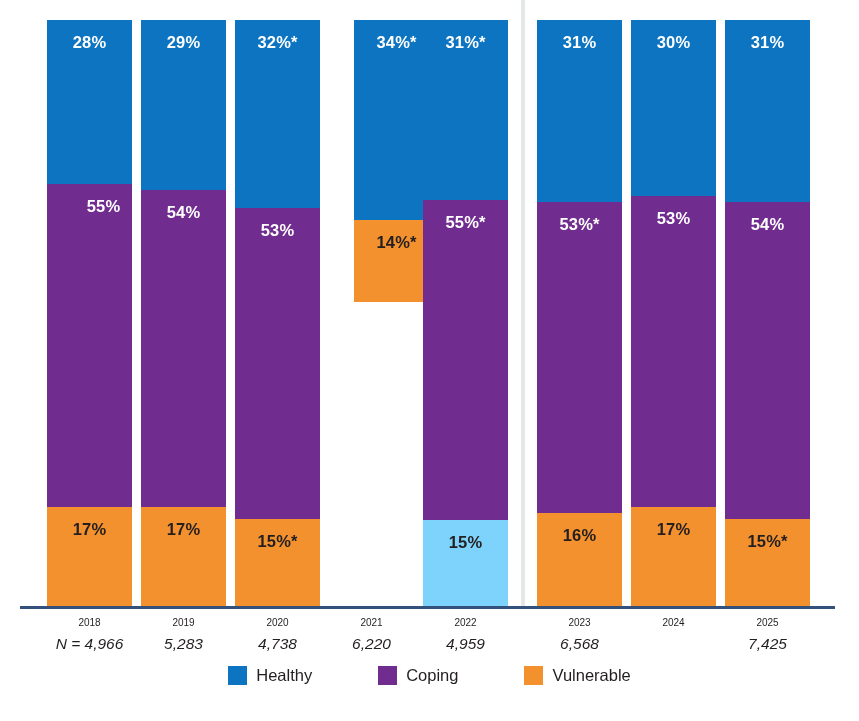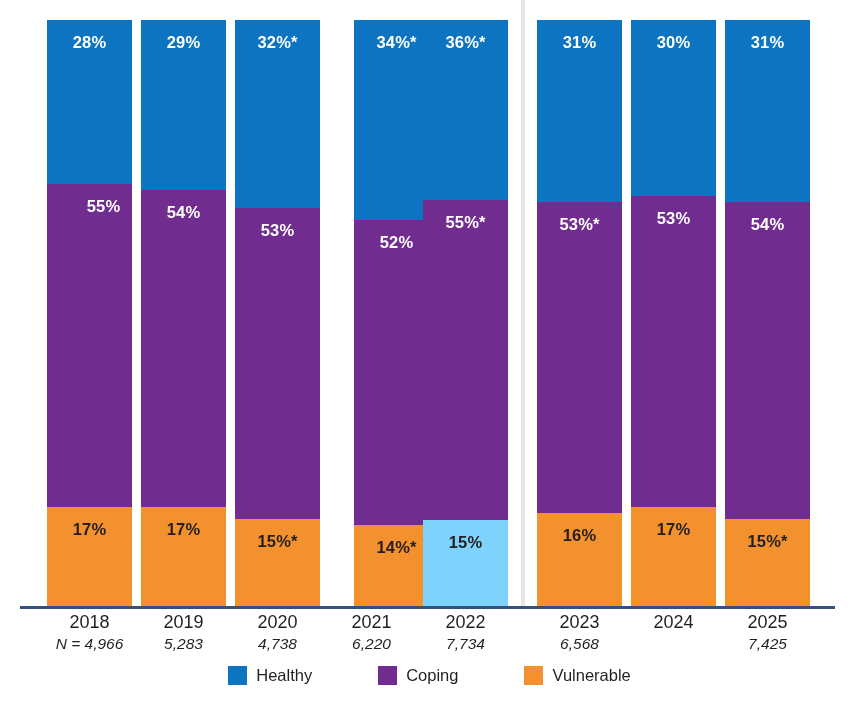--- a/index.html
+++ b/index.html
@@ -93,21 +93,21 @@
     height: 50px;
   }
   .xtick {
     position: absolute;
     width: 140px;
     text-align: center;
     top: 0;
   }
   .xtick .year {
     display: block;
-    font-size: 18px;
+    font-size: 10px;
     color: #231f20;
     line-height: 21px;
   }
   .xtick .n-value {
     display: block;
     font-size: 15.5px;
     font-style: italic;
     color: #231f20;
     line-height: 21px;
     white-space: nowrap;
@@ -177,30 +177,27 @@
           <span class="seg-label">53%</span>
         </div>
         <div class="bar-segment seg-vulnerable" style="height: 88.05px; background: rgb(243, 145, 46);">
           <span class="seg-label">15%*</span>
         </div>
       </div>
       <div class="bar-column" style="left: 331px; padding-left: 23px;">
         <div class="bar-segment seg-healthy" style="height: 199.58px; background: rgb(12, 116, 192);">
           <span class="seg-label">34%*</span>
         </div>
-        <div class="bar-segment seg-coping" style="height: 305.24px; background: rgb(112, 45, 143);">
-          <span class="seg-label">52%</span>
-        </div>
         <div class="bar-segment seg-vulnerable" style="height: 82.18px; background: rgb(243, 145, 46);">
           <span class="seg-label">14%*</span>
         </div>
       </div>
       <div class="bar-column" style="left: 423px;">
         <div class="bar-segment seg-healthy" style="height: 181.97px; background: rgb(12, 116, 192);">
-          <span class="seg-label">36%*</span>
+          <span class="seg-label">31%*</span>
         </div>
         <div class="bar-segment seg-coping" style="height: 322.85px; background: rgb(112, 45, 143);">
           <span class="seg-label">55%*</span>
         </div>
         <div class="bar-segment seg-vulnerable" style="height: 88.05px; background: #7dd3fc;">
           <span class="seg-label">15%</span>
         </div>
       </div>
       <div class="bar-column" style="left: 537px;">
         <div class="bar-segment seg-healthy" style="height: 181.97px; background: rgb(12, 116, 192);">
@@ -252,21 +249,21 @@
       <div class="xtick" style="left: 207.5px;">
         <span class="year">2020</span>
         <span class="n-value">4,738</span>
       </div>
       <div class="xtick" style="left: 301.5px;">
         <span class="year">2021</span>
         <span class="n-value">6,220</span>
       </div>
       <div class="xtick" style="left: 395.5px;">
         <span class="year">2022</span>
-        <span class="n-value">7,734</span>
+        <span class="n-value">4,959</span>
       </div>
       <div class="xtick" style="left: 509.5px;">
         <span class="year">2023</span>
         <span class="n-value">6,568</span>
       </div>
       <div class="xtick" style="left: 603.5px;">
         <span class="year">2024</span>
       </div>
       <div class="xtick" style="left: 697.5px;">
         <span class="year">2025</span>

